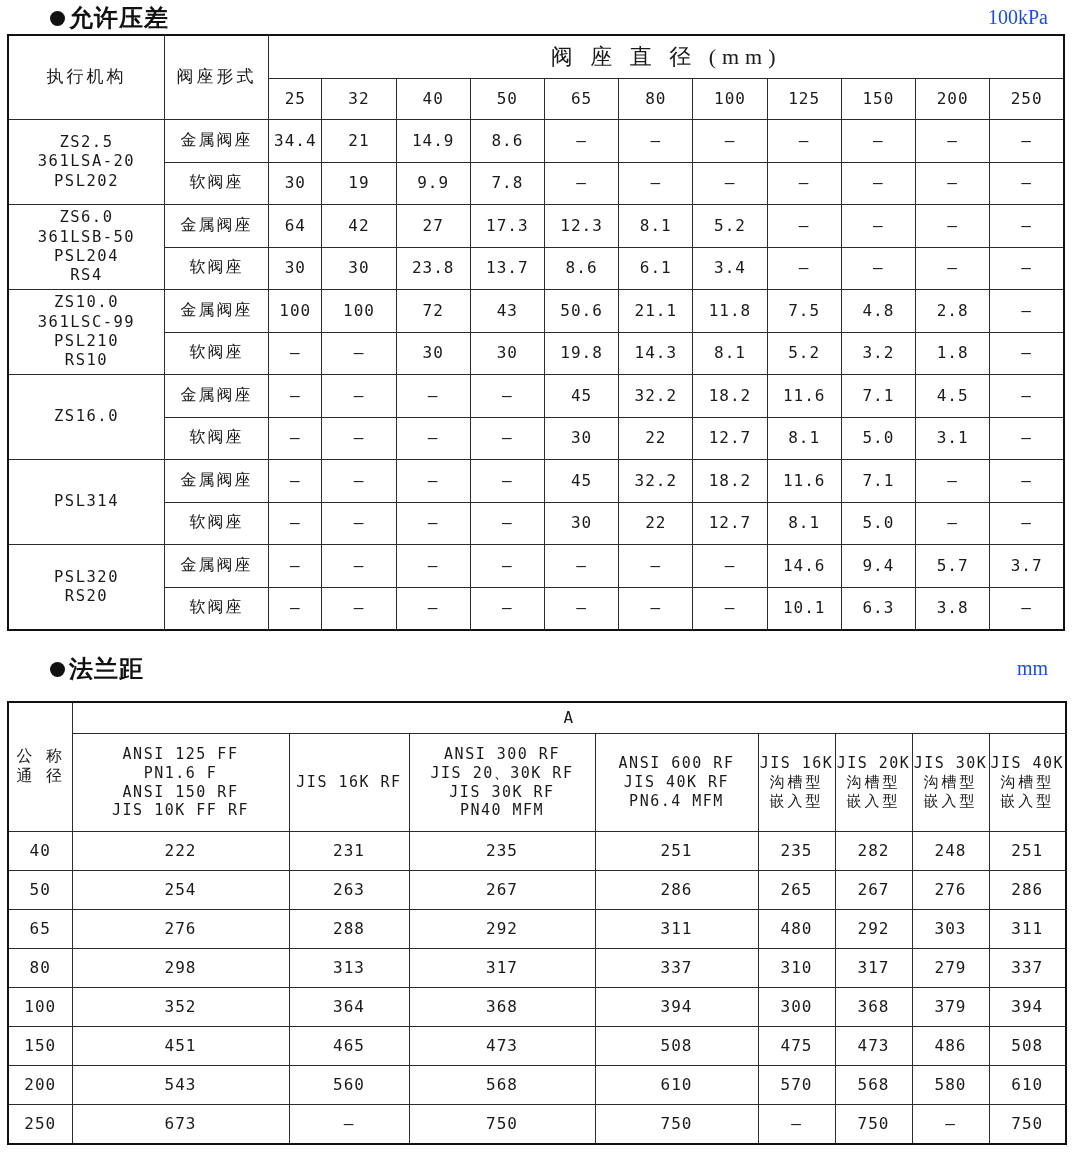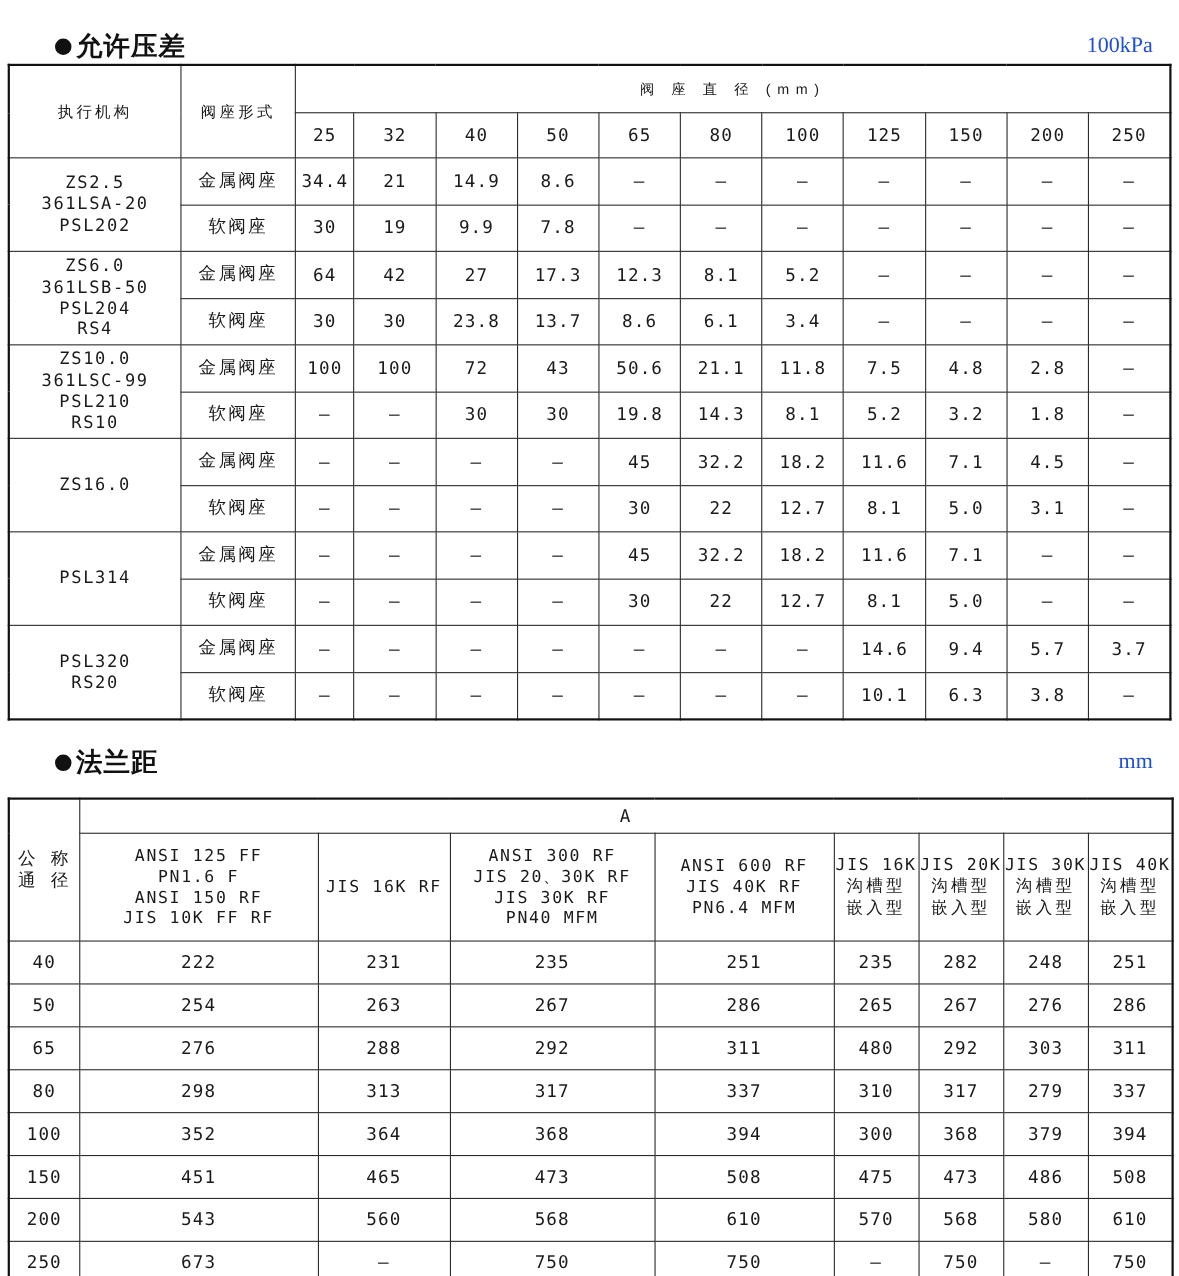--- a/index.html
+++ b/index.html
@@ -69,32 +69,32 @@
   .outer {
     border: 2px solid #111 !important;
   }
   
   .num {
     font-family: "DejaVu Sans Mono", "Liberation Mono", monospace;
     font-size: 16px;
     letter-spacing: 1px;
   }
   .cjk {
-    font-family: Liberation Sans, sans-serif;
-    font-size: 14px;
+    font-family: Liberation Mono, monospace;
+    font-size: 17px;
     letter-spacing: 3px;
   }
   .cjk-sm {
     font-family: Liberation Mono, monospace;
     font-size: 16px;
     letter-spacing: 2px;
   }
   .hdr-big {
-    font-family: Liberation Sans, sans-serif;
-    font-size: 13px;
+    font-family: Liberation Serif, serif;
+    font-size: 22px;
     letter-spacing: 6px;
   }
   .rowlabel {
     font-family: "DejaVu Sans Mono", "Liberation Mono", monospace;
     font-size: 15.5px;
     letter-spacing: 1.5px;
     line-height: 1.45;
   }
   .colhdr {
     font-family: "DejaVu Sans Mono", "Liberation Mono", monospace;
@@ -129,21 +129,21 @@
   .t2hdr td { height: 30px; }
   .t2sub td { height: 97px; }
   .t2row td { height: 38px; }
 
   .spacer-a { height: 20px; }
   .spacer-b { height: 16px; }
 </style>
 </head>
 <body>
 
-<div class="section-head" style="margin-top:24px;">
+<div class="section-head" style="margin-top:0;">
   <span class="bullet"></span>
   <span class="title">允许压差</span>
   <span class="unit">100kPa</span>
 </div>
 
 <table class="grid outer" id="t1">
   <colgroup>
     <col class="c-act">
       <col class="c-seat">
     <col class="c-n0">

